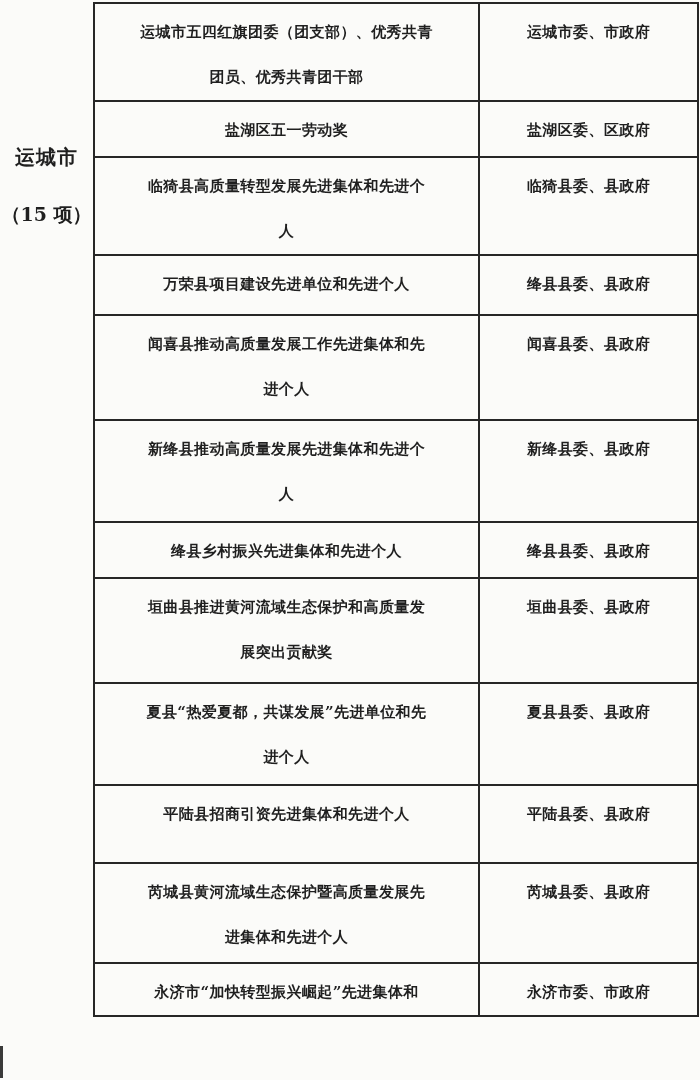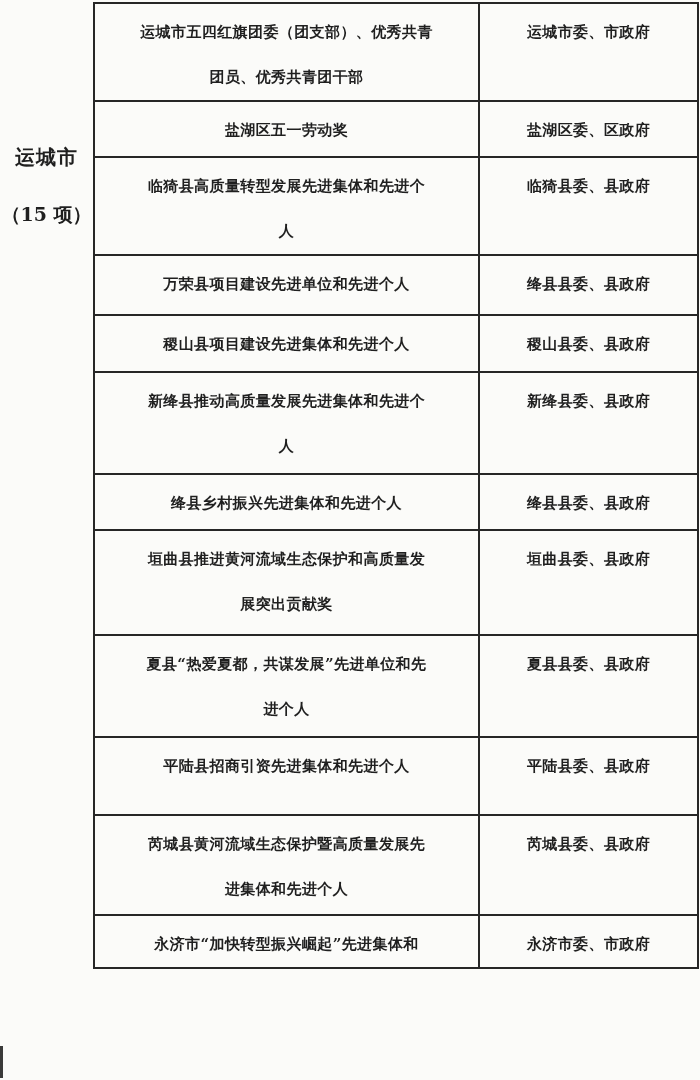--- a/index.html
+++ b/index.html
@@ -83,23 +83,24 @@
       </tr>
       <tr style="height:98px">
         <td class="award">临猗县高质量转型发展先进集体和先进个
 人</td>
         <td class="authority">临猗县委、县政府</td>
       </tr>
       <tr style="height:60px">
         <td class="award">万荣县项目建设先进单位和先进个人</td>
         <td class="authority">绛县县委、县政府</td>
       </tr>
-      <tr style="height:57px">
-        <td class="award">稷山县项目建设先进集体和先进个人</td>
-        <td class="authority">稷山县委、县政府</td>
+      <tr style="height:105px">
+        <td class="award">闻喜县推动高质量发展工作先进集体和先
+进个人</td>
+        <td class="authority">闻喜县委、县政府</td>
       </tr>
       <tr style="height:102px">
         <td class="award">新绛县推动高质量发展先进集体和先进个
 人</td>
         <td class="authority">新绛县委、县政府</td>
       </tr>
       <tr style="height:56px">
         <td class="award">绛县乡村振兴先进集体和先进个人</td>
         <td class="authority">绛县县委、县政府</td>
       </tr>

